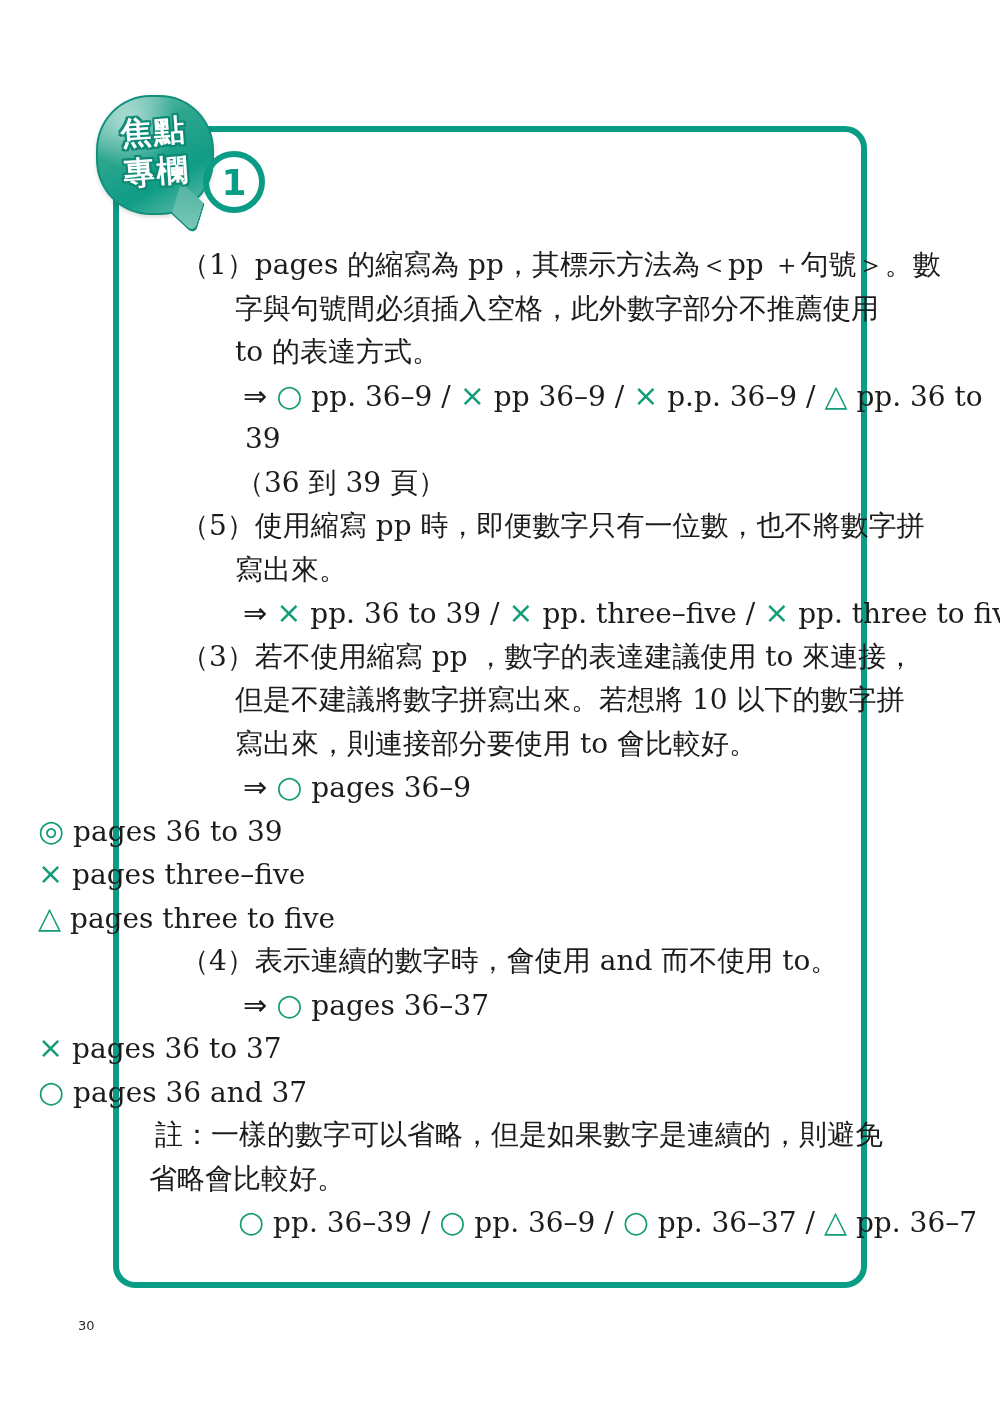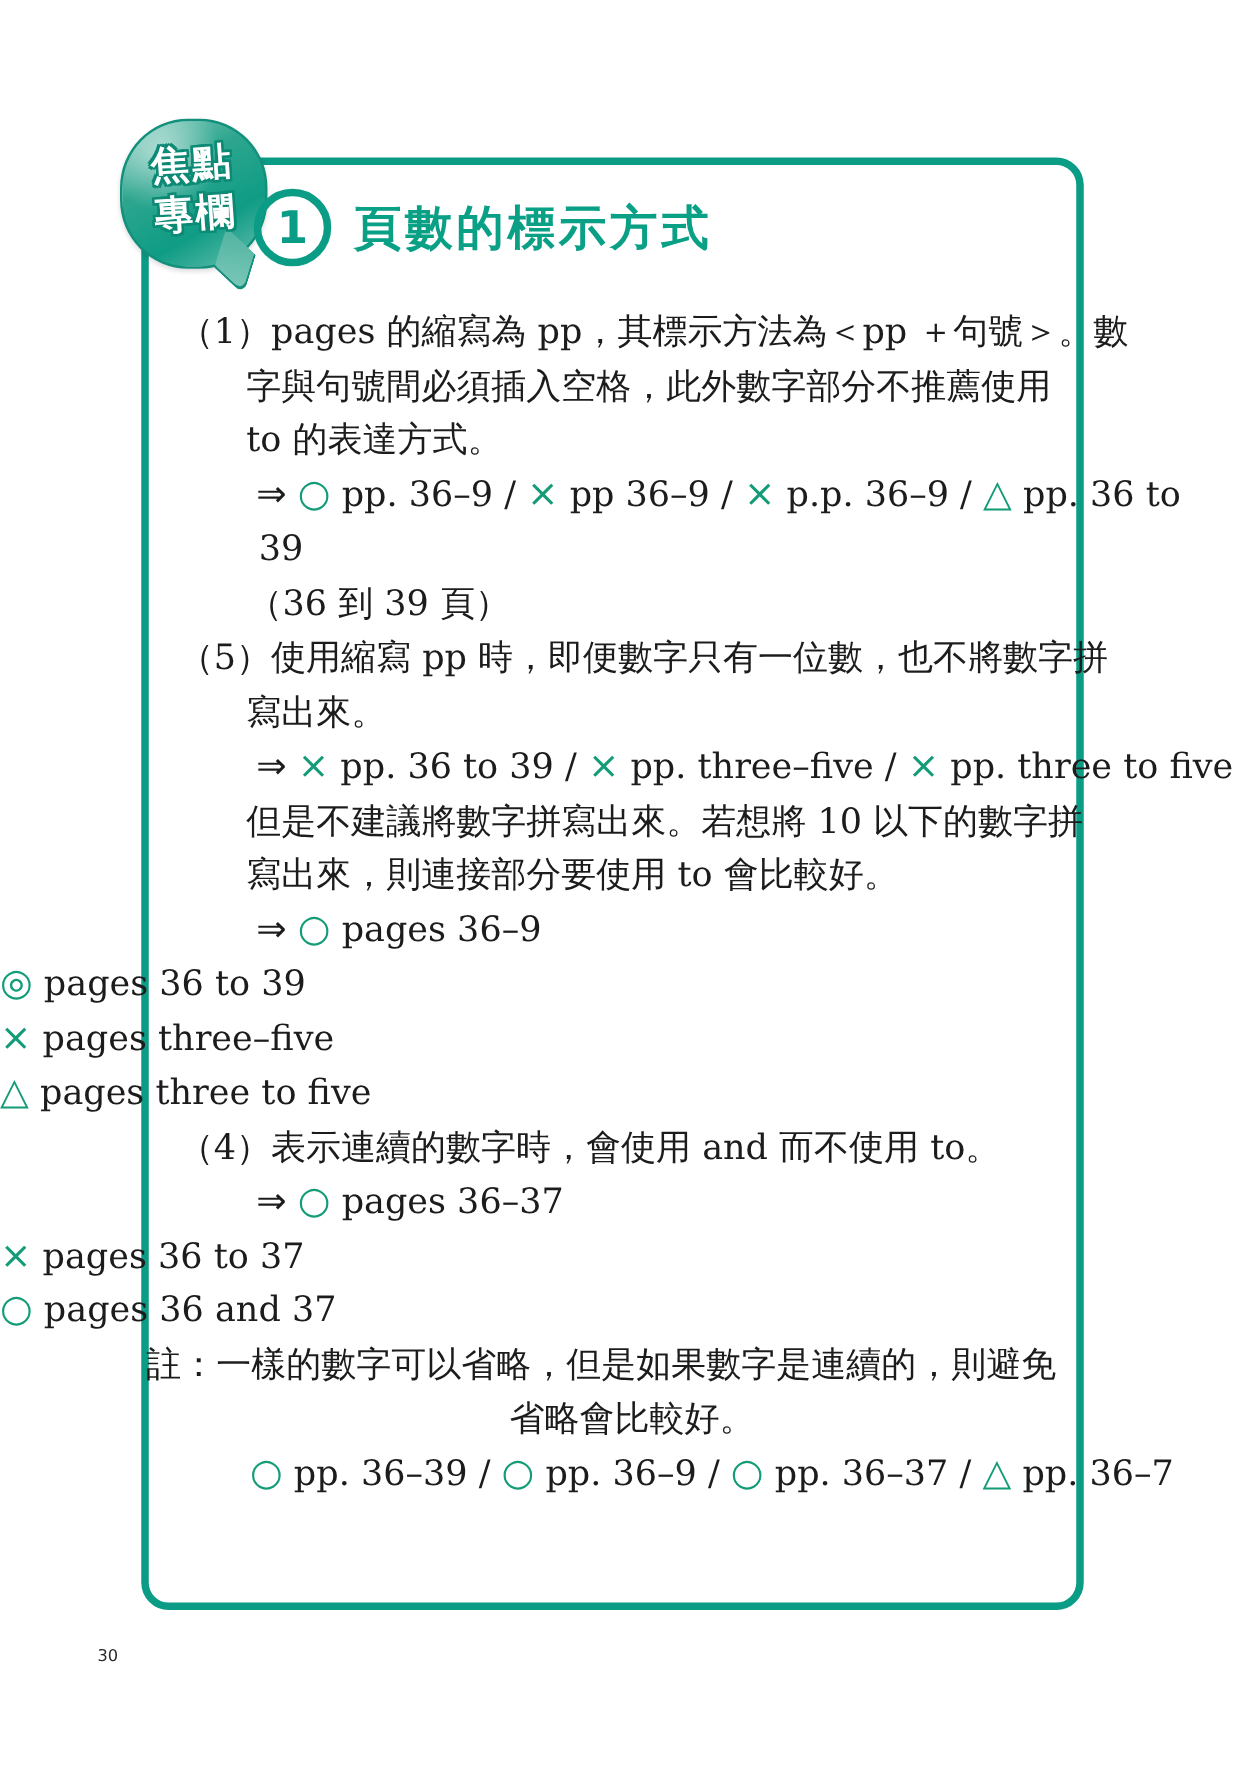--- a/index.html
+++ b/index.html
@@ -84,35 +84,36 @@
     font-size:38px;
     color:#0aa086;
     letter-spacing:3px;
   }
   
   .content{
     position:absolute;
     left:0;top:243px;
     width:900px;
     z-index:4;
+    padding-left:38px;
   }
   .line{
     height:43.5px;
     line-height:43.5px;
     white-space:nowrap;
     font-size:28px;
   }
   .l-item  {margin-left:143px;}
   .l-cont  {margin-left:197px;}
   .l-arrow {margin-left:205px;}
   .l-acont {margin-left:207px;}
   .l-paren {margin-left:198px;}
   .l-sub   {}
   .l-note  {margin-left:117px;}
-  .l-ncont {margin-left:111px;text-align:center;}
+  .l-ncont {margin-left:111px;}
   .l-nex   {margin-left:200px;}
   .txt{color:#1c1c1c;}
   .sym{
     font-family:"DejaVu Sans","Liberation Sans",sans-serif;
     color:#149c79;
     font-size:30px;
   }
   .arrow{
     color:#1c1c1c;
     font-family:"DejaVu Sans","Liberation Sans",sans-serif;
@@ -136,33 +137,33 @@
   <div class="badge-text">
     <div>焦點</div>
     <div>專欄</div>
   </div>
 </div>
 
 <div class="heading">
   <div class="heading-circle">
     <span>1</span>
   </div>
-  <div class="heading-title">頁數的標示方式</div>
 </div>
 
 <div class="content">
     <div class="line l-item"><span class="txt">（1）pages 的縮寫為 pp，其標示方法為＜pp ＋句號＞。數</span></div>
     <div class="line l-cont"><span class="txt">字與句號間必須插入空格，此外數字部分不推薦使用</span></div>
     <div class="line l-cont"><span class="txt">to 的表達方式。</span></div>
     <div class="line l-arrow"><span class="arrow">⇒</span> <span class="sym">○</span> <span class="txt">pp. 36–9 /</span> <span class="sym">×</span> <span class="txt">pp 36–9 /</span> <span class="sym">×</span> <span class="txt">p.p. 36–9 /</span> <span class="sym">△</span> <span class="txt">pp. 36 to</span></div>
     <div class="line l-acont"><span class="txt">39</span></div>
     <div class="line l-paren"><span class="txt">（36 到 39 頁）</span></div>
     <div class="line l-item"><span class="txt">（5）使用縮寫 pp 時，即便數字只有一位數，也不將數字拼</span></div>
     <div class="line l-cont"><span class="txt">寫出來。</span></div>
     <div class="line l-arrow"><span class="arrow">⇒</span> <span class="sym">×</span> <span class="txt">pp. 36 to 39 /</span> <span class="sym">×</span> <span class="txt">pp. three–five /</span> <span class="sym">×</span> <span class="txt">pp. three to five</span></div>
+    <div class="line l-item"><span class="txt">（3）若不使用縮寫 pp ，數字的表達建議使用 to 來連接，</span></div>
     <div class="line l-cont"><span class="txt">但是不建議將數字拼寫出來。若想將 10 以下的數字拼</span></div>
     <div class="line l-cont"><span class="txt">寫出來，則連接部分要使用 to 會比較好。</span></div>
     <div class="line l-arrow"><span class="arrow">⇒</span> <span class="sym">○</span> <span class="txt">pages 36–9</span></div>
     <div class="line l-sub"><span class="sym">◎</span> <span class="txt">pages 36 to 39</span></div>
     <div class="line l-sub"><span class="sym">×</span> <span class="txt">pages three–five</span></div>
     <div class="line l-sub"><span class="sym">△</span> <span class="txt">pages three to five</span></div>
     <div class="line l-item"><span class="txt">（4）表示連續的數字時，會使用 and 而不使用 to。</span></div>
     <div class="line l-arrow"><span class="arrow">⇒</span> <span class="sym">○</span> <span class="txt">pages 36–37</span></div>
     <div class="line l-sub"><span class="sym">×</span> <span class="txt">pages 36 to 37</span></div>
     <div class="line l-sub"><span class="sym">○</span> <span class="txt">pages 36 and 37</span></div>

